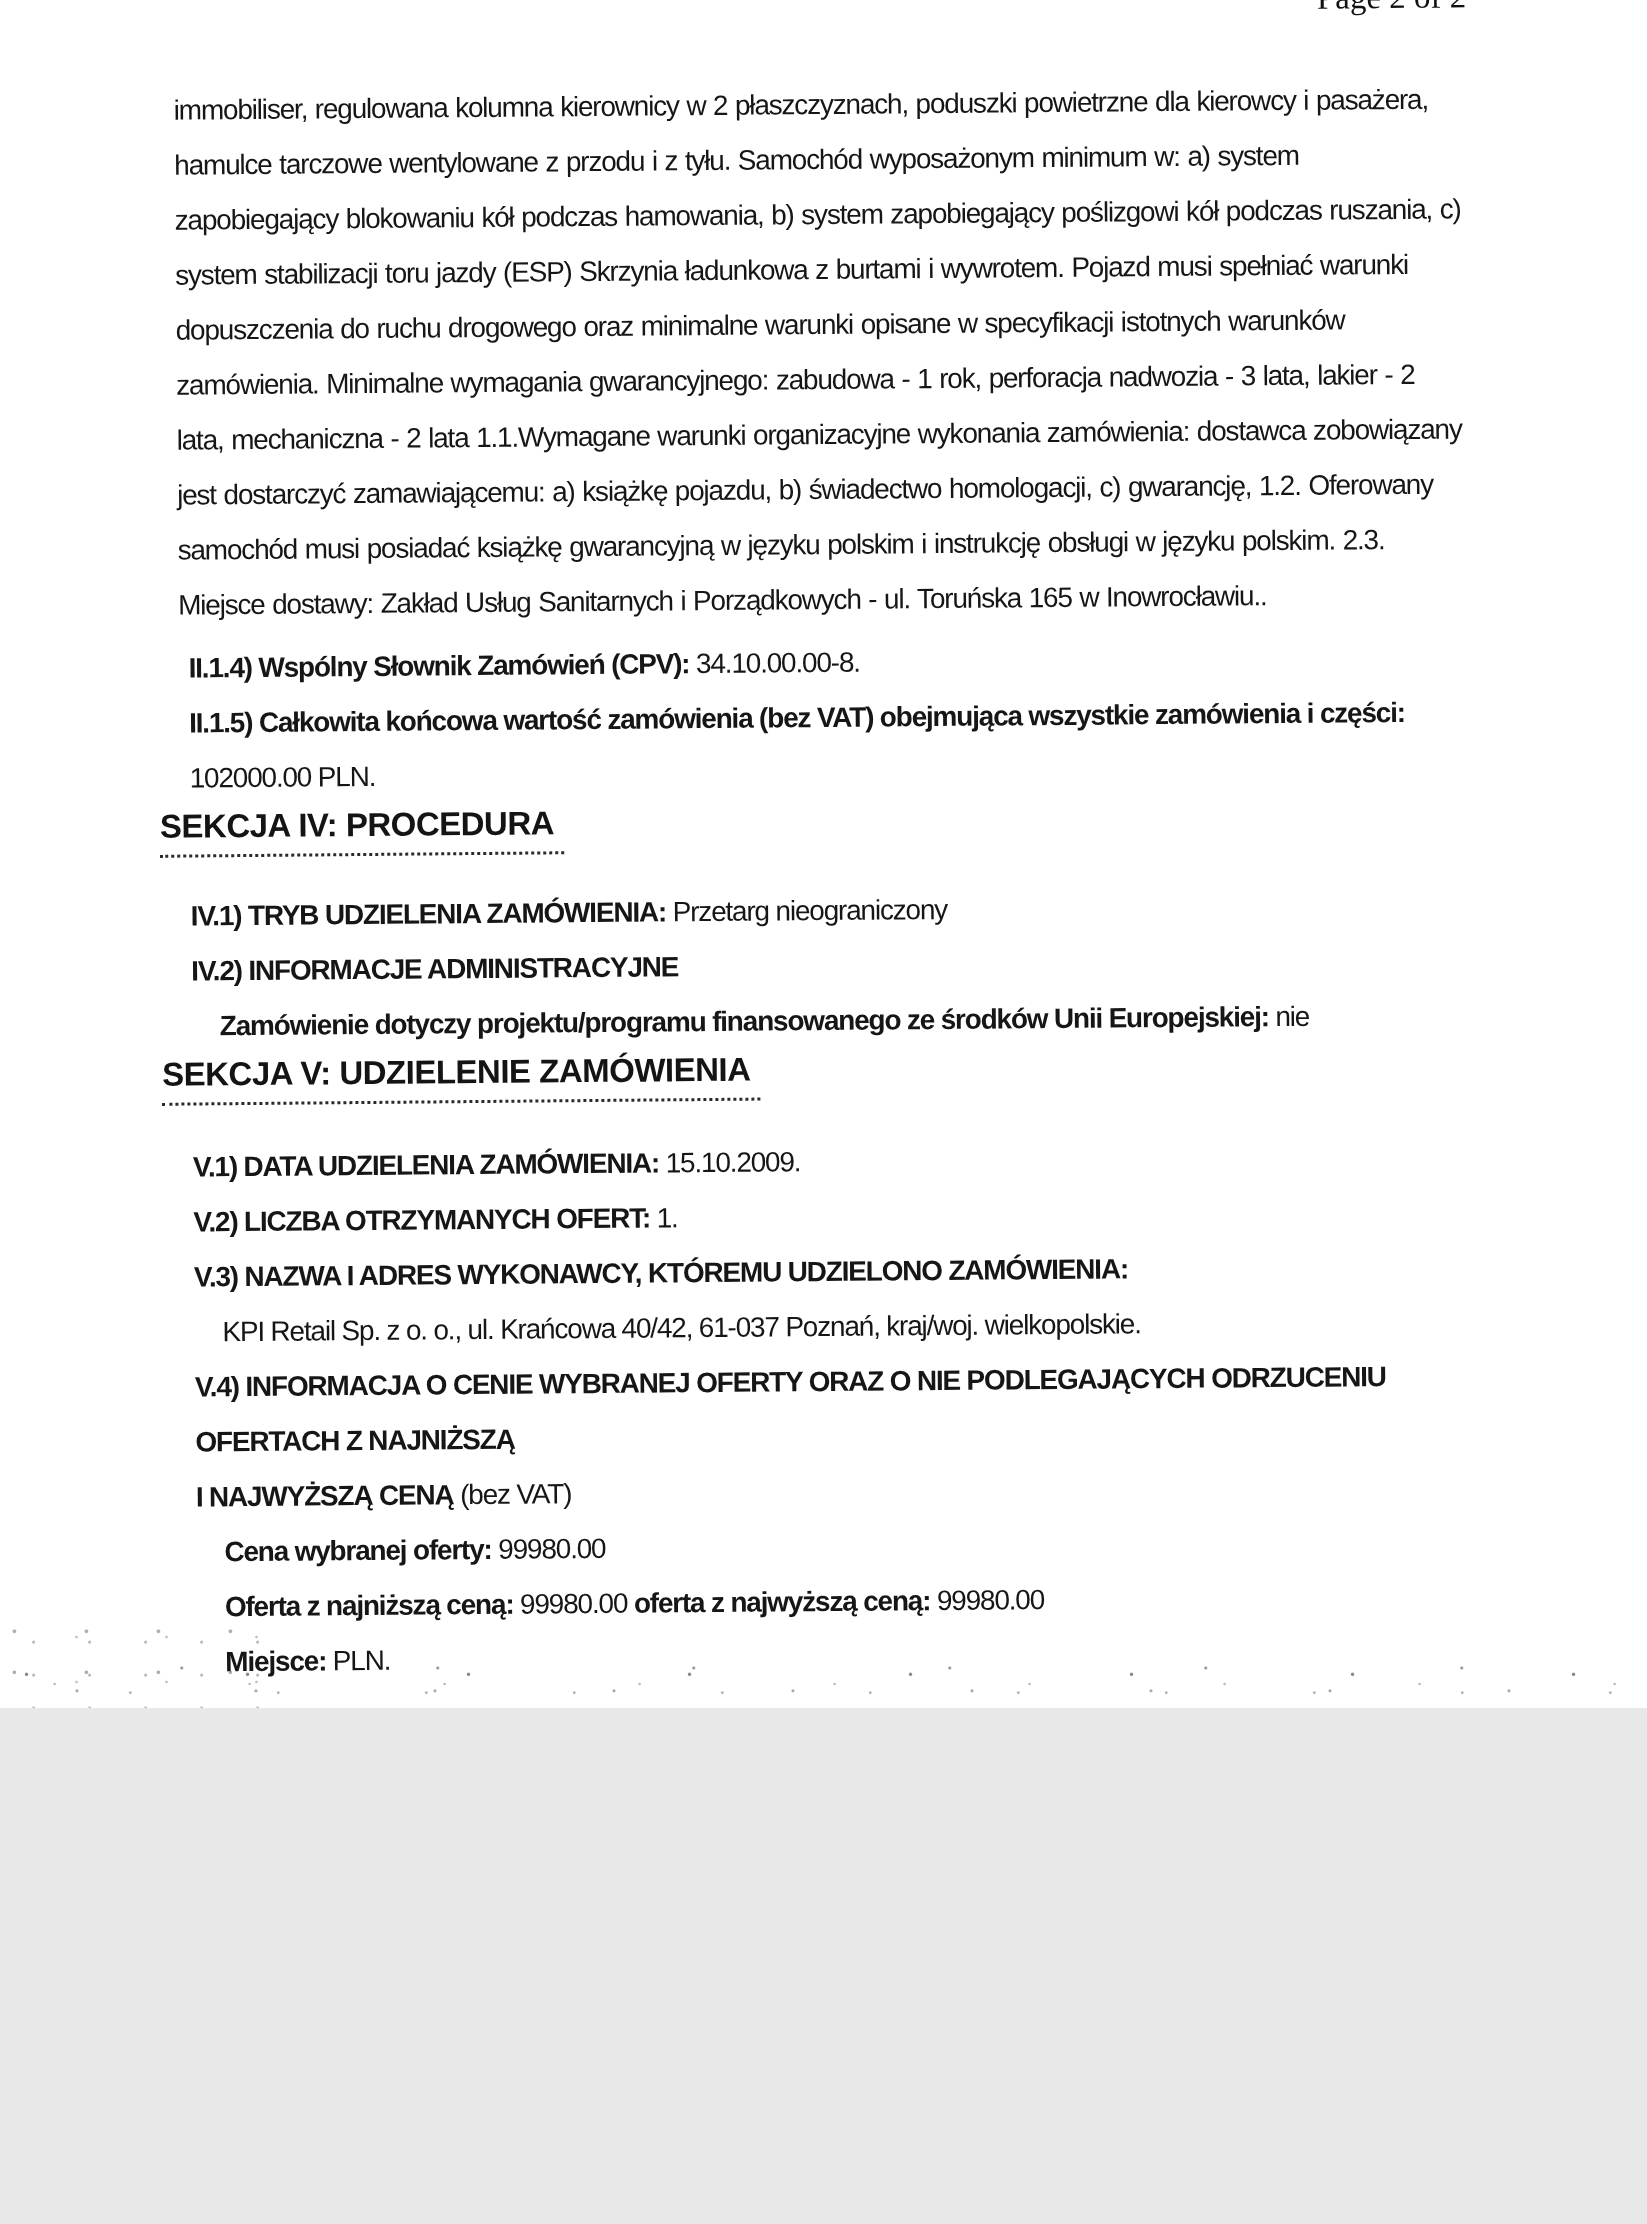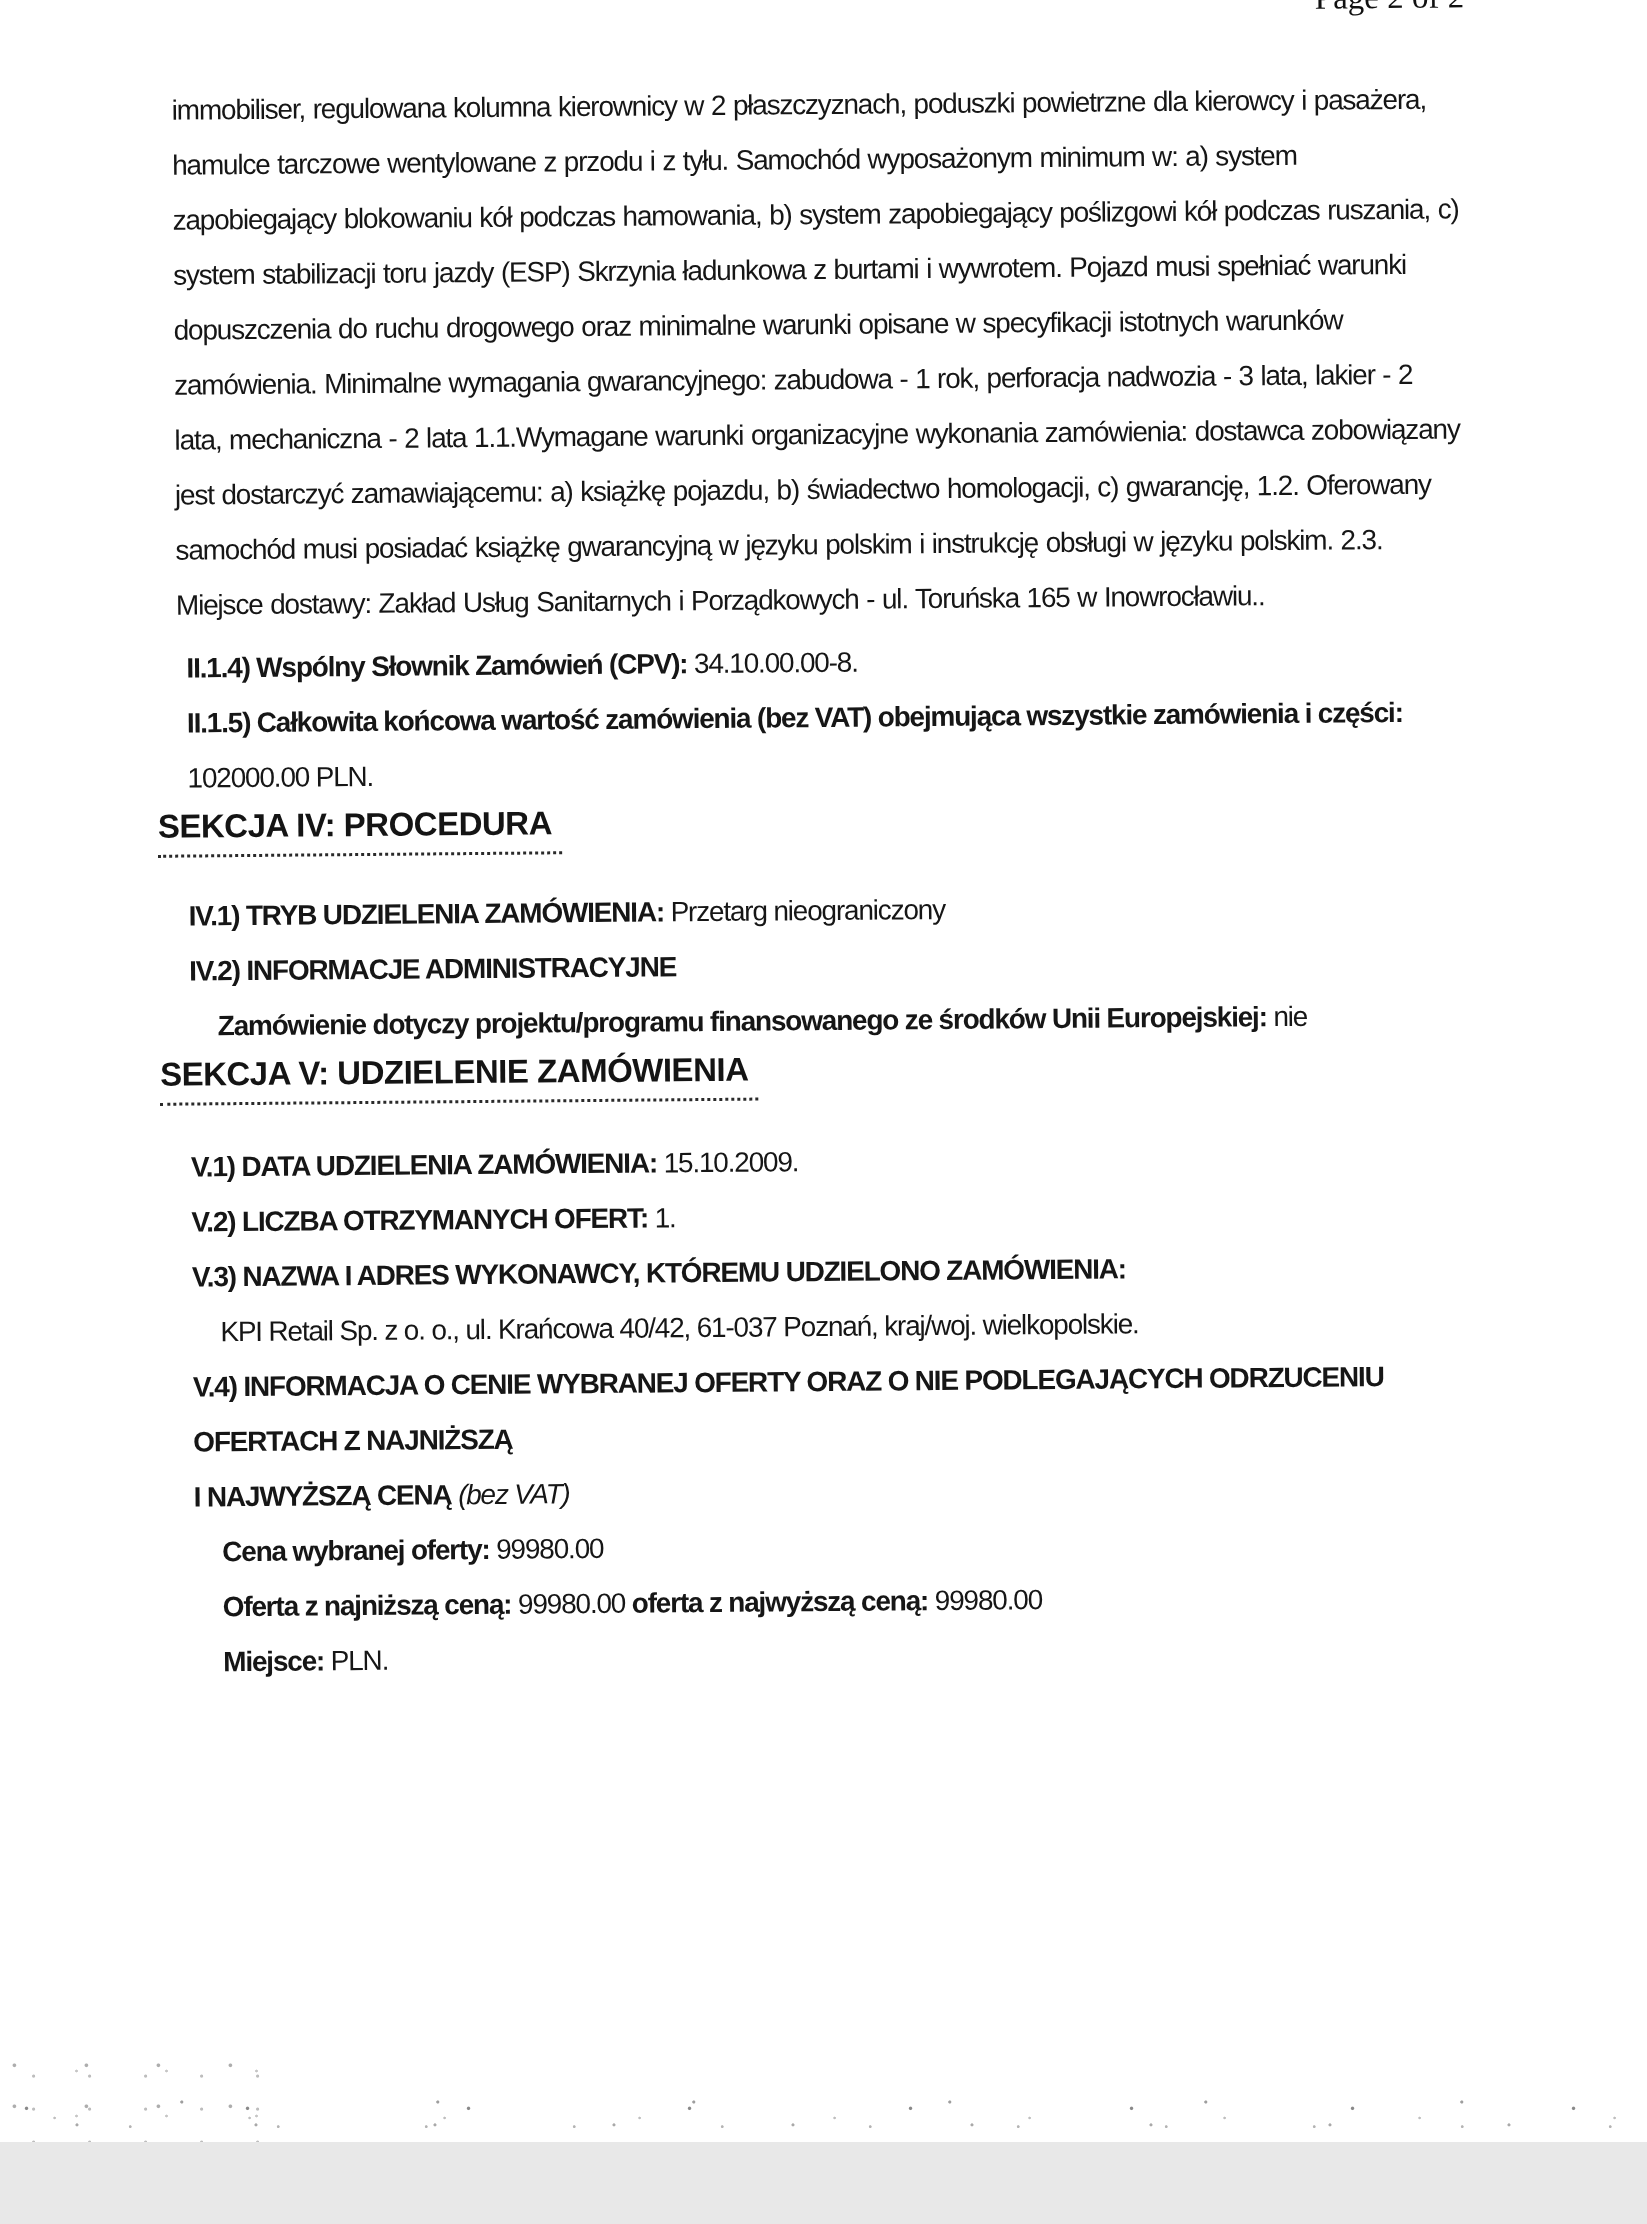--- a/index.html
+++ b/index.html
@@ -1,18 +1,18 @@
 <!DOCTYPE html>
 <html><head>
 <meta charset="utf-8">
 <style>
   html,body{margin:0;padding:0;background:#e8e8e8;}
   .page{
     position:relative;
-    width:1647px;height:2142px;
+    width:1647px;height:1708px;
     background:#ffffff;
     overflow:hidden;
     font-family:"Liberation Sans", sans-serif;
     color:#161616;
   }
   .tilt{
     position:absolute;inset:0;
     transform:rotate(-0.5deg);
     transform-origin:50% 55%;
   }
@@ -63,21 +63,21 @@
     line-height:42px;
     font-weight:bold;
     color:#141414;
   }
   h2.section-title .u{
     display:inline-block;
     border-bottom:3px dotted #2a2a2a;
     padding:0 10px 7px 0;
   }
   .b{font-weight:bold;}
-  .i{font-style:italic;}
+  .i{}
   
   .footer-url{
     position:absolute;
     left:174px;top:2154px;
     font-family:"Liberation Serif", serif;
     font-size:31px;color:#131313;
     white-space:nowrap;
   }
   .footer-date{
     position:absolute;

